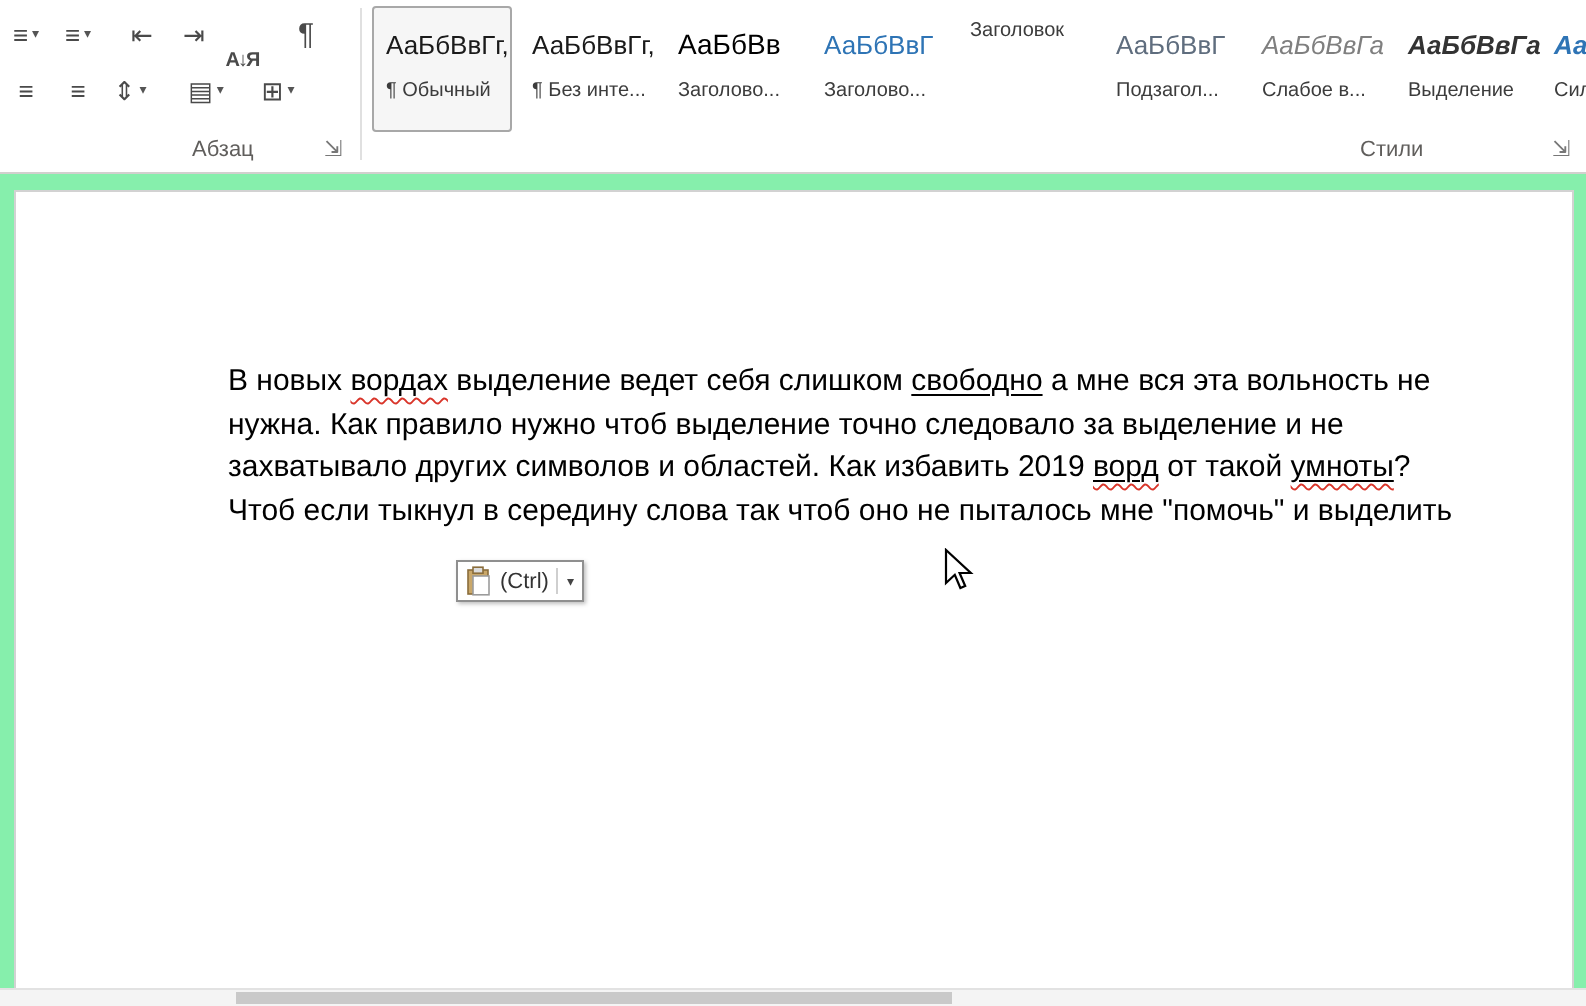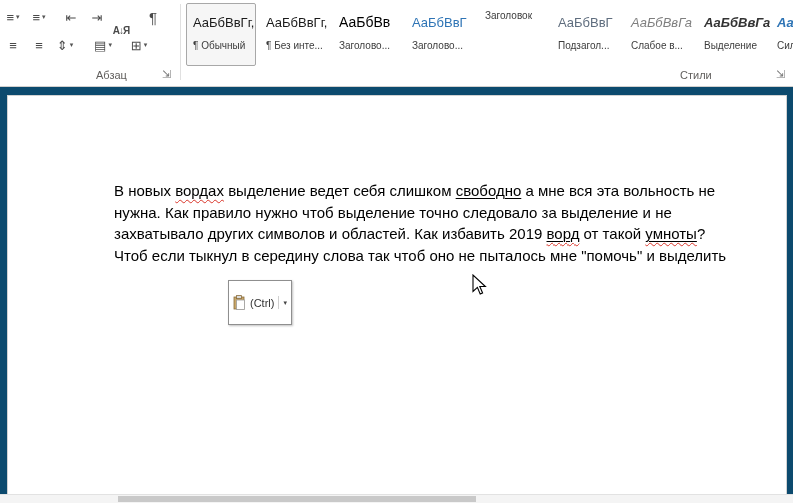--- a/index.html
+++ b/index.html
@@ -29,33 +29,33 @@
   .style-name{font-size:10px;color:#3c3c3c;margin-top:3px;white-space:nowrap;}
   .p-h1{color:#000000;font-size:14px;}
   .p-h2{color:#2e74b5;font-size:13px;}
   .p-title{font-size:24px;font-weight:300;color:#1f1f1f;}
   .p-subtitle{color:#5f6d7e;}
   .p-subtle{font-style:italic;color:#7f7f7f;}
   .p-emph{font-style:italic;color:#333;font-weight:600;}
   .p-intense{font-style:italic;font-weight:bold;color:#2e74b5;}
 
   
-  .doc-area{position:absolute;top:87px;left:0;right:0;bottom:0;background:#0c4a6e;}
+  .doc-area{position:absolute;top:87px;left:0;right:0;bottom:0;background:#86efac;}
   .page{position:absolute;left:7px;right:6px;top:8px;bottom:0;background:#fff;
         border:1px solid #d2d2d2;border-bottom:none;overflow:hidden;}
   .doc-text{position:absolute;left:106px;top:84px;font-size:15px;line-height:21.5px;
             color:#000;}
   .line{white-space:nowrap;}
   .ul{text-decoration:underline;text-underline-offset:2px;text-decoration-thickness:1px;}
   .sq{text-decoration:underline;text-decoration-style:wavy;text-decoration-color:#d9352a;
       text-underline-offset:2.5px;text-decoration-thickness:1px;}
 
   .paste-btn{position:absolute;left:228px;top:280px;height:19px;background:#fff;
              border:1px solid #8f8f8f;box-shadow:1px 1px 2px rgba(0,0,0,.25);
-             display:flex;align-items:center;padding:12px 4px;gap:4px;font-size:11px;
+             display:flex;align-items:center;padding:0 4px;gap:4px;font-size:11px;
              color:#333;z-index:5;}
   .paste-btn .sep{width:1px;height:13px;background:#cfcfcf;}
   .paste-btn .dd{font-size:7px;color:#444;}
 
   .cursor{position:absolute;left:472px;top:274px;z-index:9;}
 
   .hscroll{position:absolute;left:0;right:0;bottom:0;height:8px;background:#f4f4f4;
            border-top:1px solid #e2e2e2;z-index:8;}
   .hthumb{position:absolute;left:118px;width:358px;top:1px;bottom:1px;background:#c9c9c9;}
 </style>

